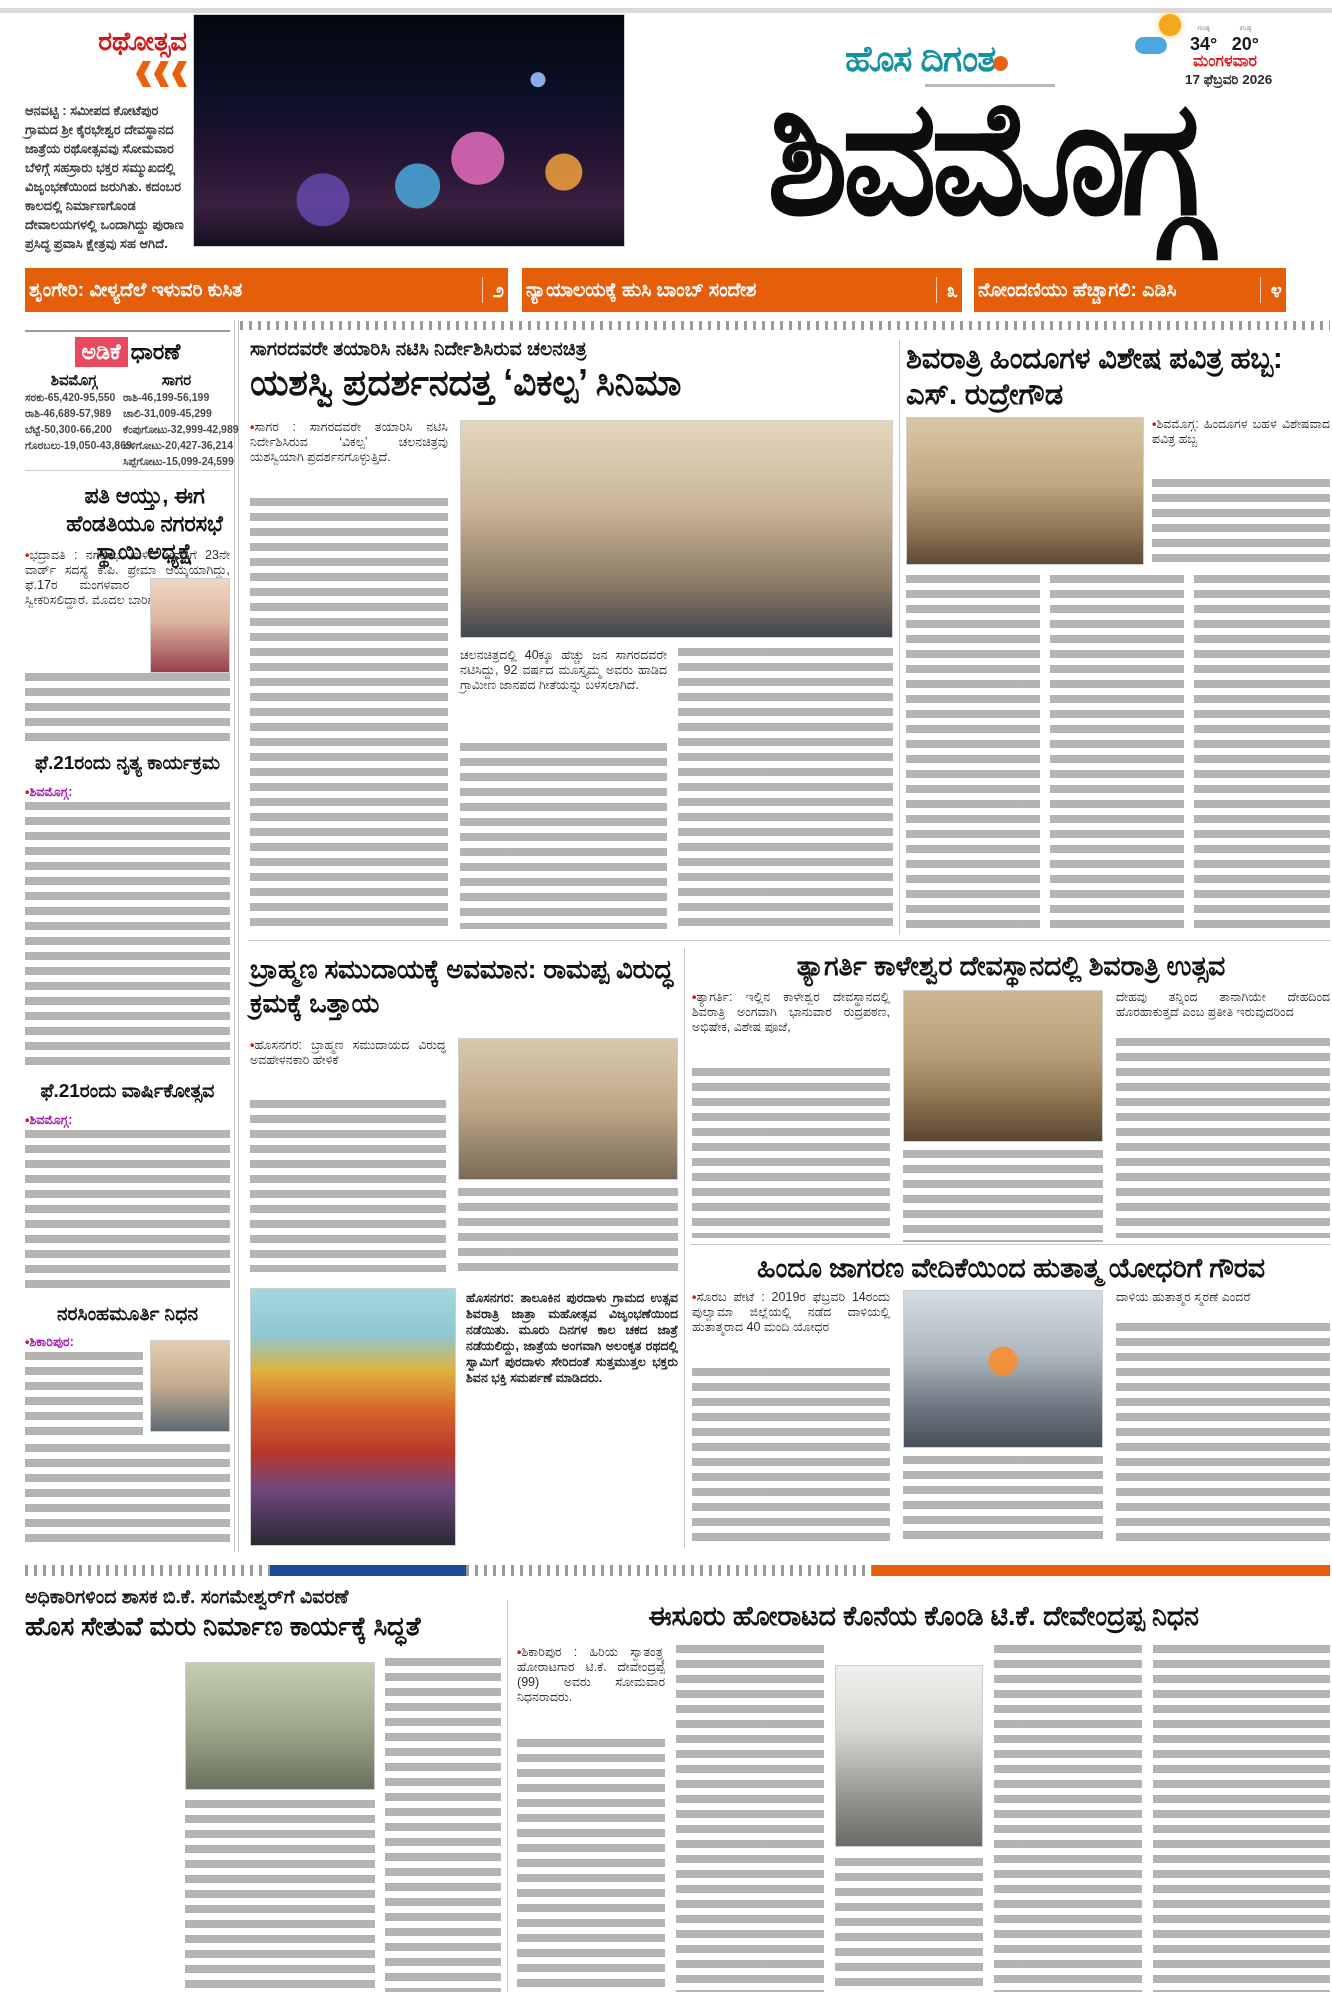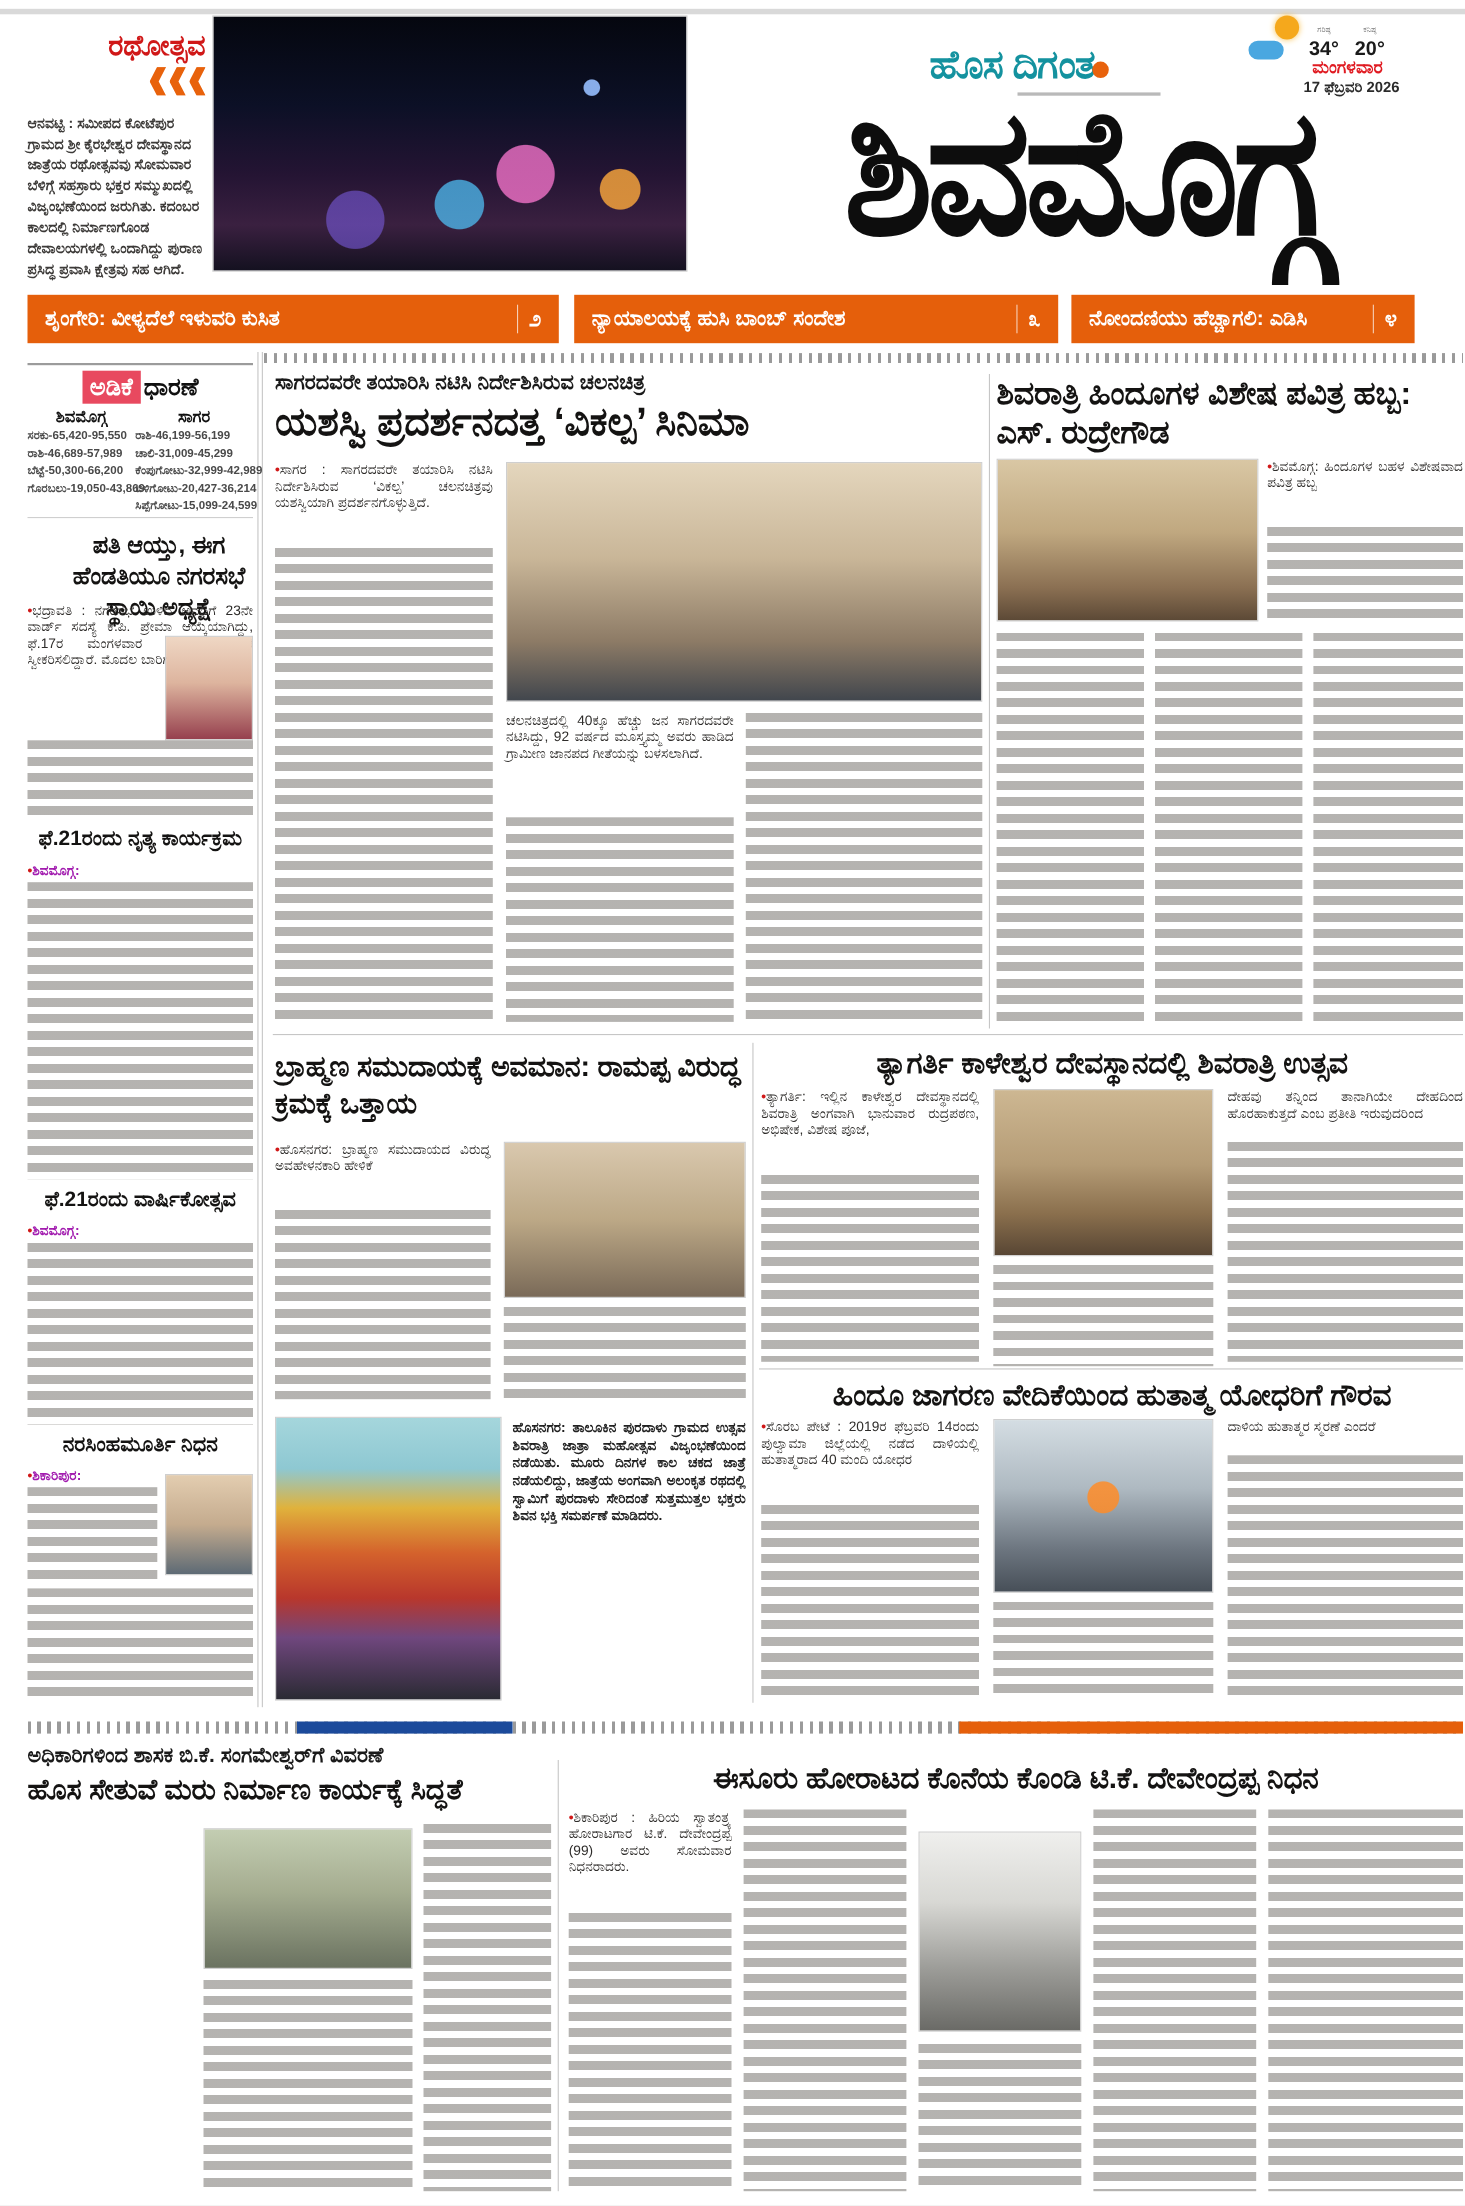--- a/index.html
+++ b/index.html
@@ -41,21 +41,21 @@
            vertical-align:baseline;margin-left:-2px;}
   .tagline{height:3px;background:#b9b9b9;}
   .bigtitle{font-weight:800;font-size:148px;line-height:1;color:#0d0d0d;white-space:nowrap;
             letter-spacing:-6px;transform:scaleY(1.08);transform-origin:top;}
   .tempnum{font-weight:bold;font-size:18px;color:#1a1a1a;}
   .templabel{font-size:7px;color:#777;}
   .day{color:#e01b22;font-weight:bold;font-size:16px;}
   .date{color:#2b2b2b;font-size:13.5px;font-weight:bold;}
   
   .teaser{position:absolute;top:268px;height:44px;background:#e55f0b;color:#fff;display:flex;
-          align-items:center;box-sizing:border-box;padding:0 16px;}
+          align-items:center;box-sizing:border-box;padding:0 4px;}
   .teaser .lbl{font-weight:bold;font-size:19px;flex:1;}
   .teaser .sep{width:1px;height:26px;background:rgba(255,255,255,.7);margin:0 10px;}
   .teaser .pg{font-weight:bold;font-size:20px;}
   .hatch{background-image:repeating-linear-gradient(to right,#9a9a9a 0 3px,transparent 3px 9px);}
   .vr2{width:3px;border-left:1px solid #c6c6c6;border-right:1px solid #c6c6c6;}
   .hrule{height:1px;background:#c6c6c6;}
   
   .rates{border-top:2px solid #9b9b9b;border-bottom:1px solid #cfcfcf;}
   .ratehead{font-weight:bold;font-size:15px;color:#111;text-align:center;}
   .raterow{font-size:10.5px;font-weight:bold;color:#4a4a4a;line-height:16px;white-space:nowrap;}

